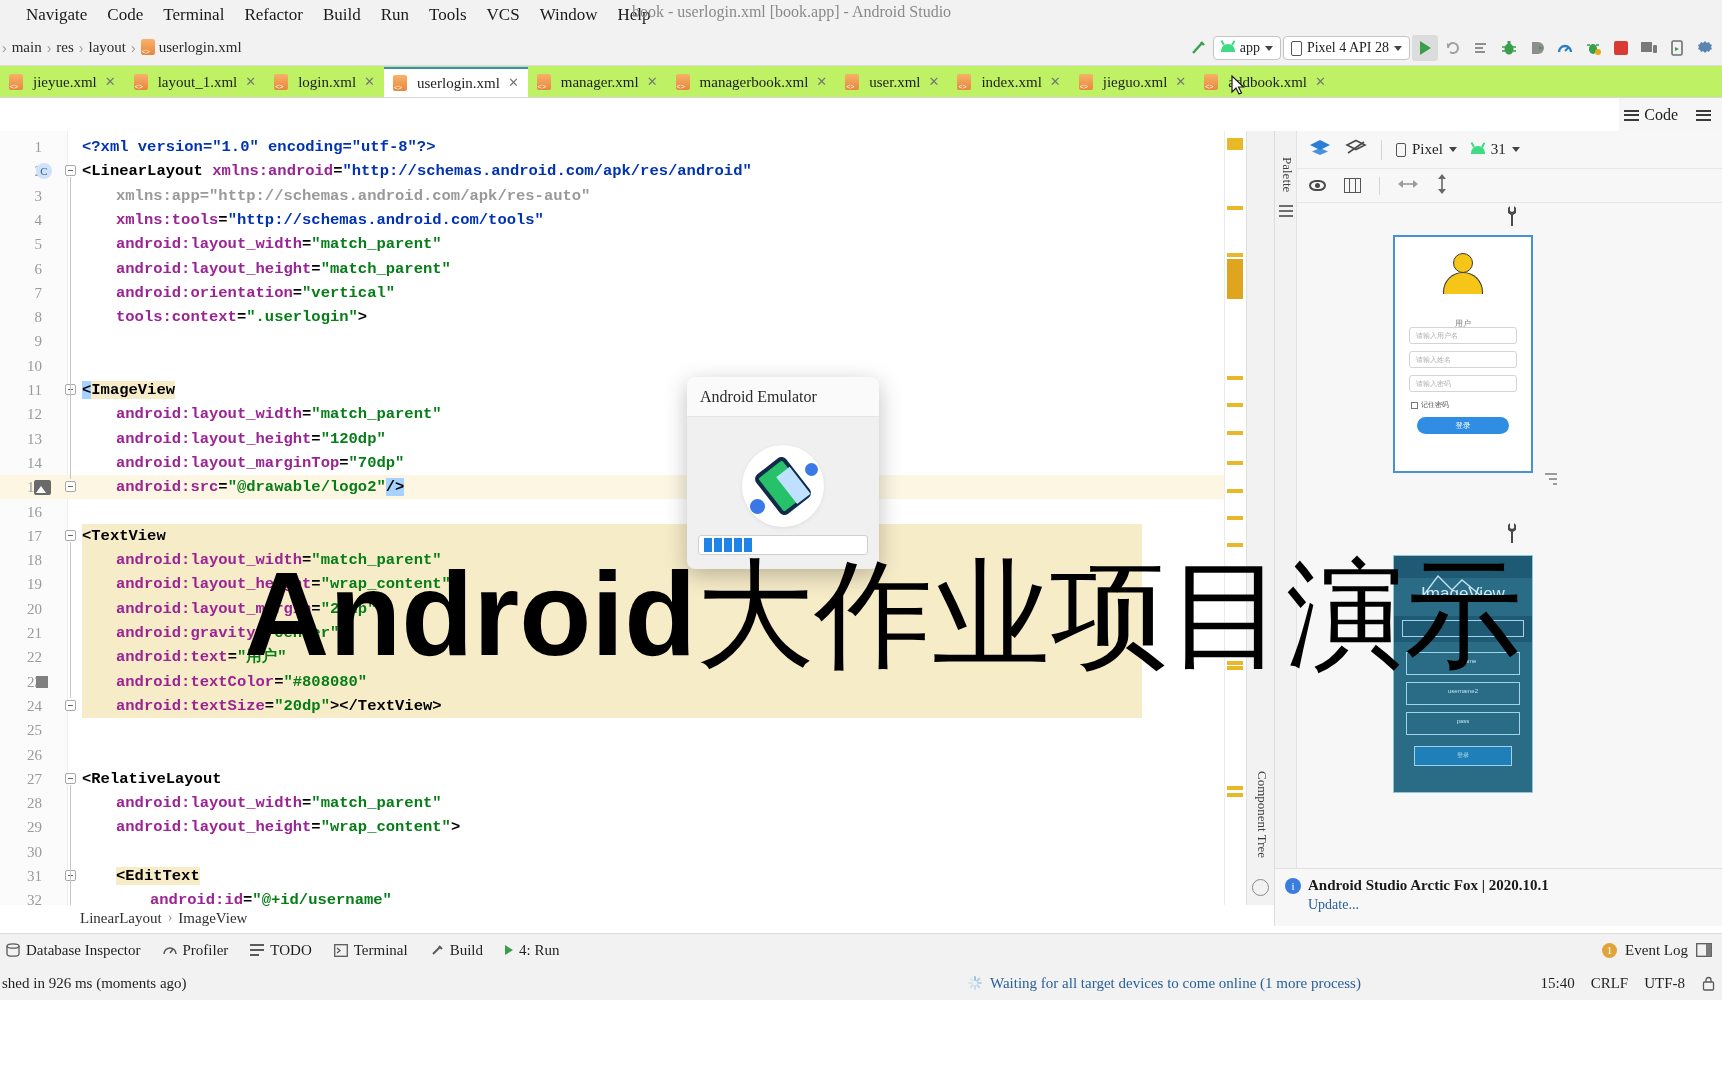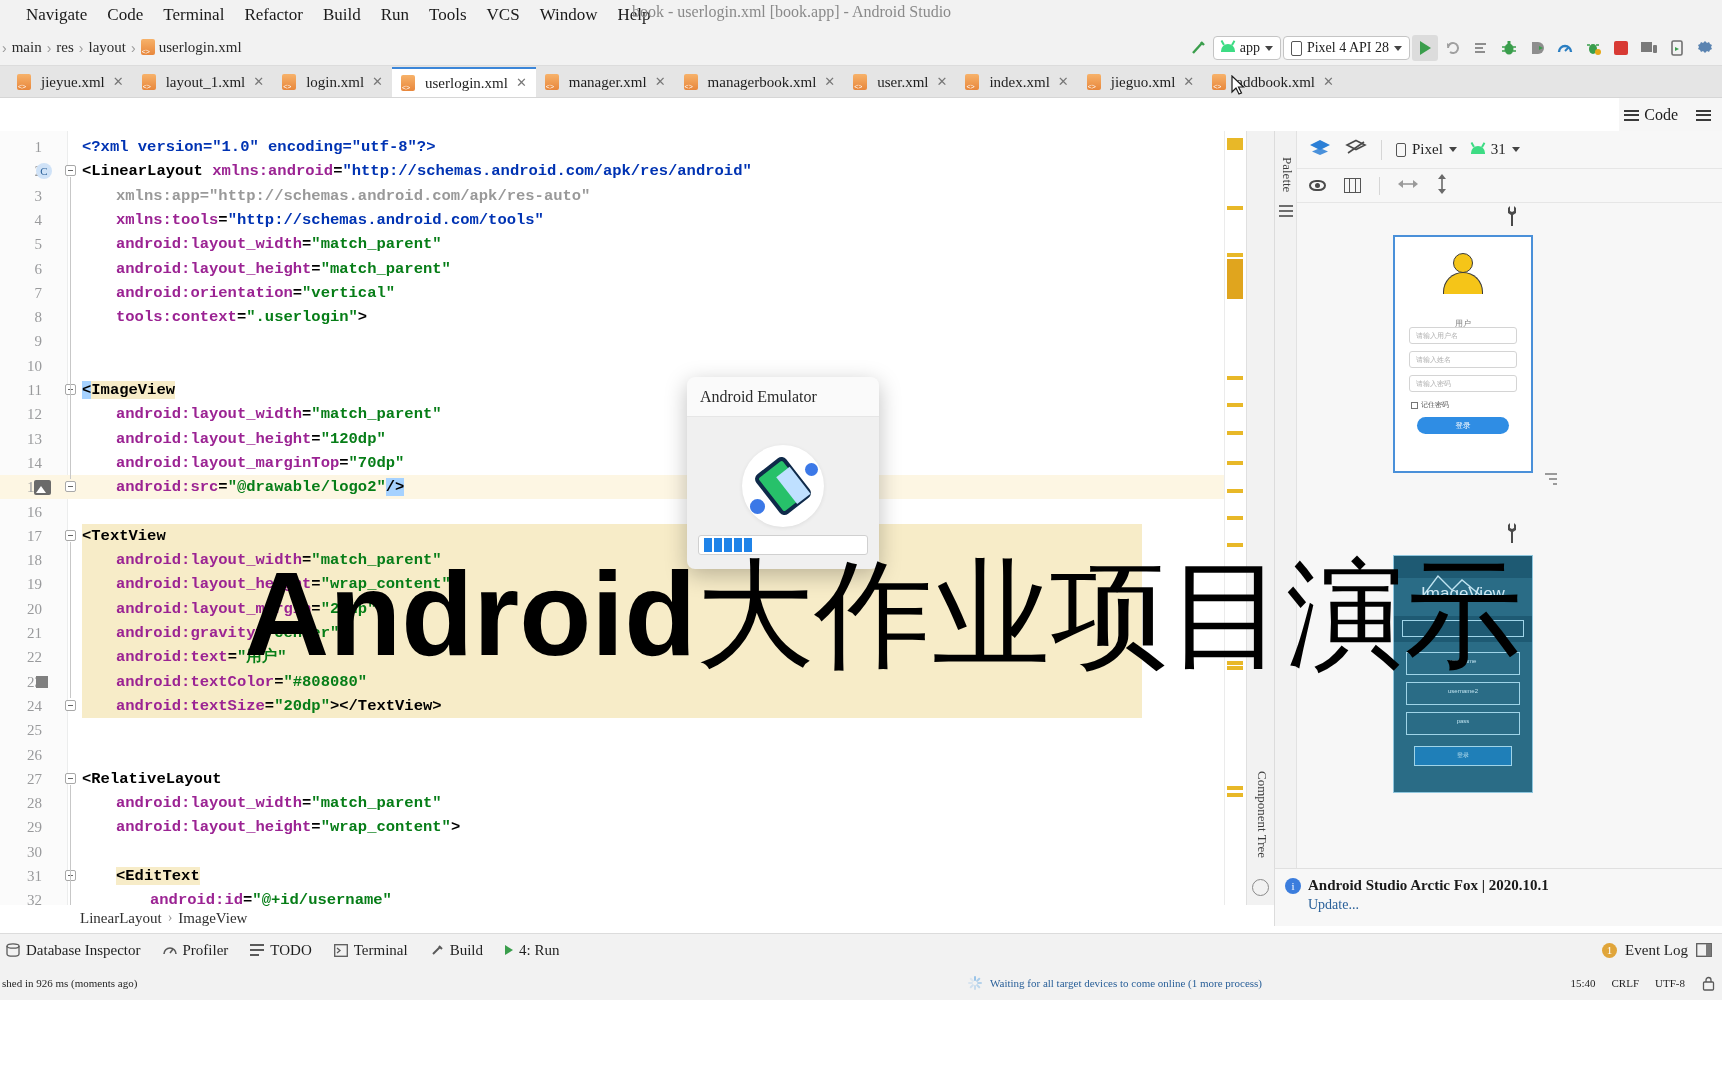--- a/index.html
+++ b/index.html
@@ -87,22 +87,22 @@
   .tri-green { width:0;height:0;border-left:11px solid #3a9e4c;
     border-top:7px solid transparent;border-bottom:7px solid transparent; }
   .cursor-arrow {
     position: absolute; left: 1231px; top: 45px; width: 14px; height: 20px;
     z-index: 60;
   }
 
   
   .tabbar {
     position: absolute; left: 0; top: 66px; width: 1722px; height: 32px;
-    background: #e5e5e5; display: flex; align-items: flex-end;
-    border-bottom: 1px solid #d6d6d6; overflow: hidden; padding-left: 8px;
+    background: #bef264; display: flex; align-items: flex-end;
+    border-bottom: 1px solid #d6d6d6; overflow: hidden;
   }
   .tab {
     display: flex; align-items: center; gap: 6px;
     height: 30px; padding: 0 9px; font-size: 15px; color: #1e1e1e;
     white-space: nowrap; font-family: "Liberation Serif", serif;
   }
   .tab.active { background: #ffffff; border-top: 2px solid #3c86d8; }
   .tab .x { color: #777; font-size: 13px; margin-left: 2px; }
 
   
@@ -334,21 +334,21 @@
   .badge-num {
     width:15px;height:15px;border-radius:50%;background:#e0a53a;color:#fff;
     font-size:11px;text-align:center;line-height:15px;
     font-family:"Liberation Serif", serif;
   }
 
   
   .statusbar {
     position: absolute; left: 0; top: 966px; width: 1722px; height: 34px;
     background: #f2f2f2; display: flex; align-items: center;
-    font-size: 11px; color: #1f1f1f; font-family:"Liberation Serif", serif;
+    font-size: 15px; color: #1f1f1f; font-family:"Liberation Serif", serif;
   }
   .status-left { padding-left: 2px; white-space: nowrap; }
   .status-mid {
     position:absolute; left: 968px; display:flex; align-items:center; gap:8px;
     color:#2a6099; white-space:nowrap;
   }
   .spinner {
     width:14px;height:14px;position:relative;
   }
   .spinner i {

